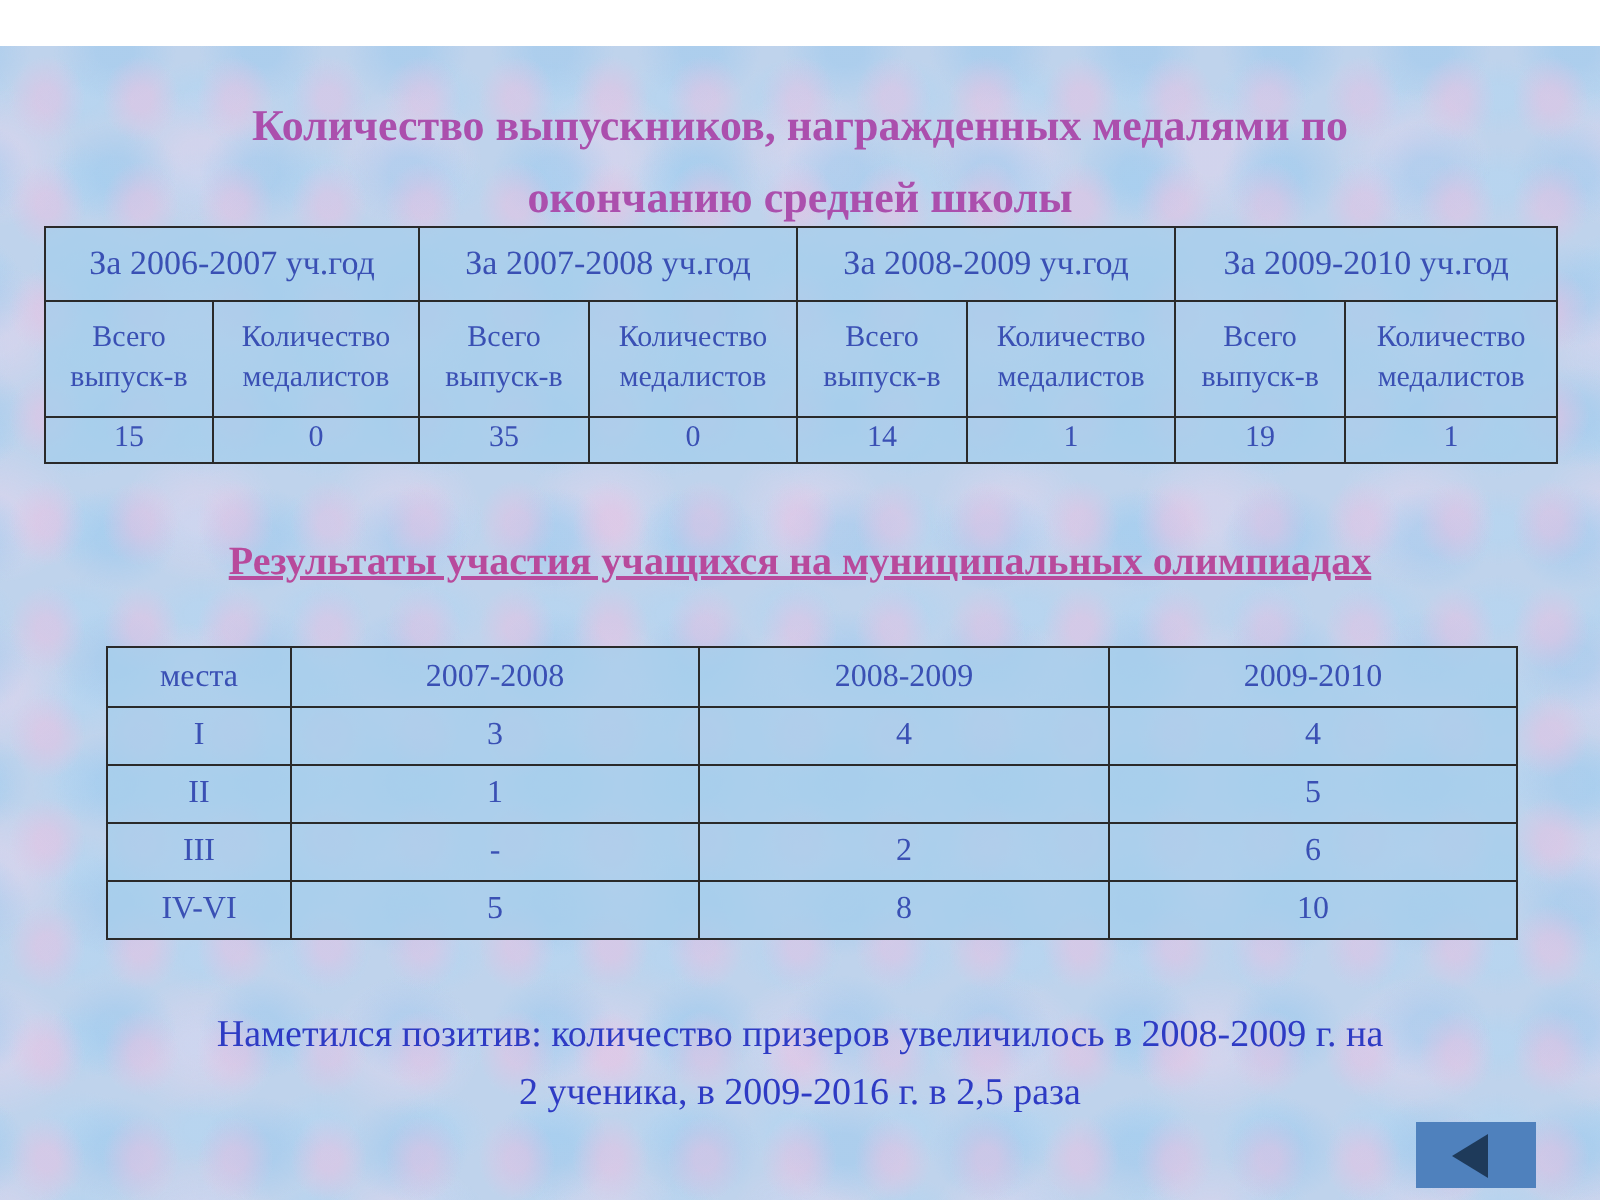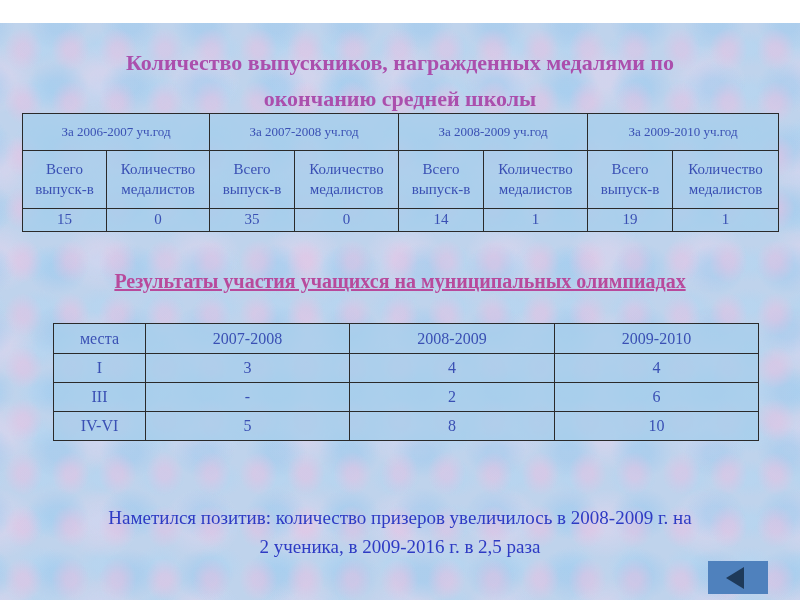--- a/index.html
+++ b/index.html
@@ -29,21 +29,21 @@
   }
   table{border-collapse:collapse;table-layout:fixed;position:absolute;}
   td{
     border:1.6px solid #2a2a2a;
     background:rgba(167,206,236,0.82);
     color:#3a50b4;text-align:center;vertical-align:middle;
     padding:1px 2px;overflow:hidden;
   }
   .t-medals{left:22px;top:90px;width:756px;}
   .t-medals td{font-size:16px;line-height:1.3;}
-  .t-medals .yr td{height:34px;font-size:13px;}
+  .t-medals .yr td{height:34px;font-size:17px;}
   .t-medals .sub td{height:55px;font-size:15px;}
   .t-medals .dat td{height:20px;font-size:15px;}
   .t-olymp{left:53px;top:300px;width:705px;border-radius:29px;}
   .t-olymp td{font-size:16px;}
   .t-olymp .hdr td{height:27px;}
   .t-olymp .row td{height:26px;}
   .note{
     position:absolute;left:30px;top:480px;width:740px;
     text-align:center;font-size:19px;line-height:29px;
     color:#2e3bc4;
@@ -128,20 +128,26 @@
       <td>2008-2009</td>
       <td>2009-2010</td>
     </tr>
     <tr class="row">
       <td>I</td>
       <td>3</td>
       <td>4</td>
       <td>4</td>
     </tr>
     <tr class="row">
+      <td>II</td>
+      <td>1</td>
+      <td></td>
+      <td>5</td>
+    </tr>
+    <tr class="row">
       <td>III</td>
       <td>-</td>
       <td>2</td>
       <td>6</td>
     </tr>
     <tr class="row">
       <td>IV-VI</td>
       <td>5</td>
       <td>8</td>
       <td>10</td>

